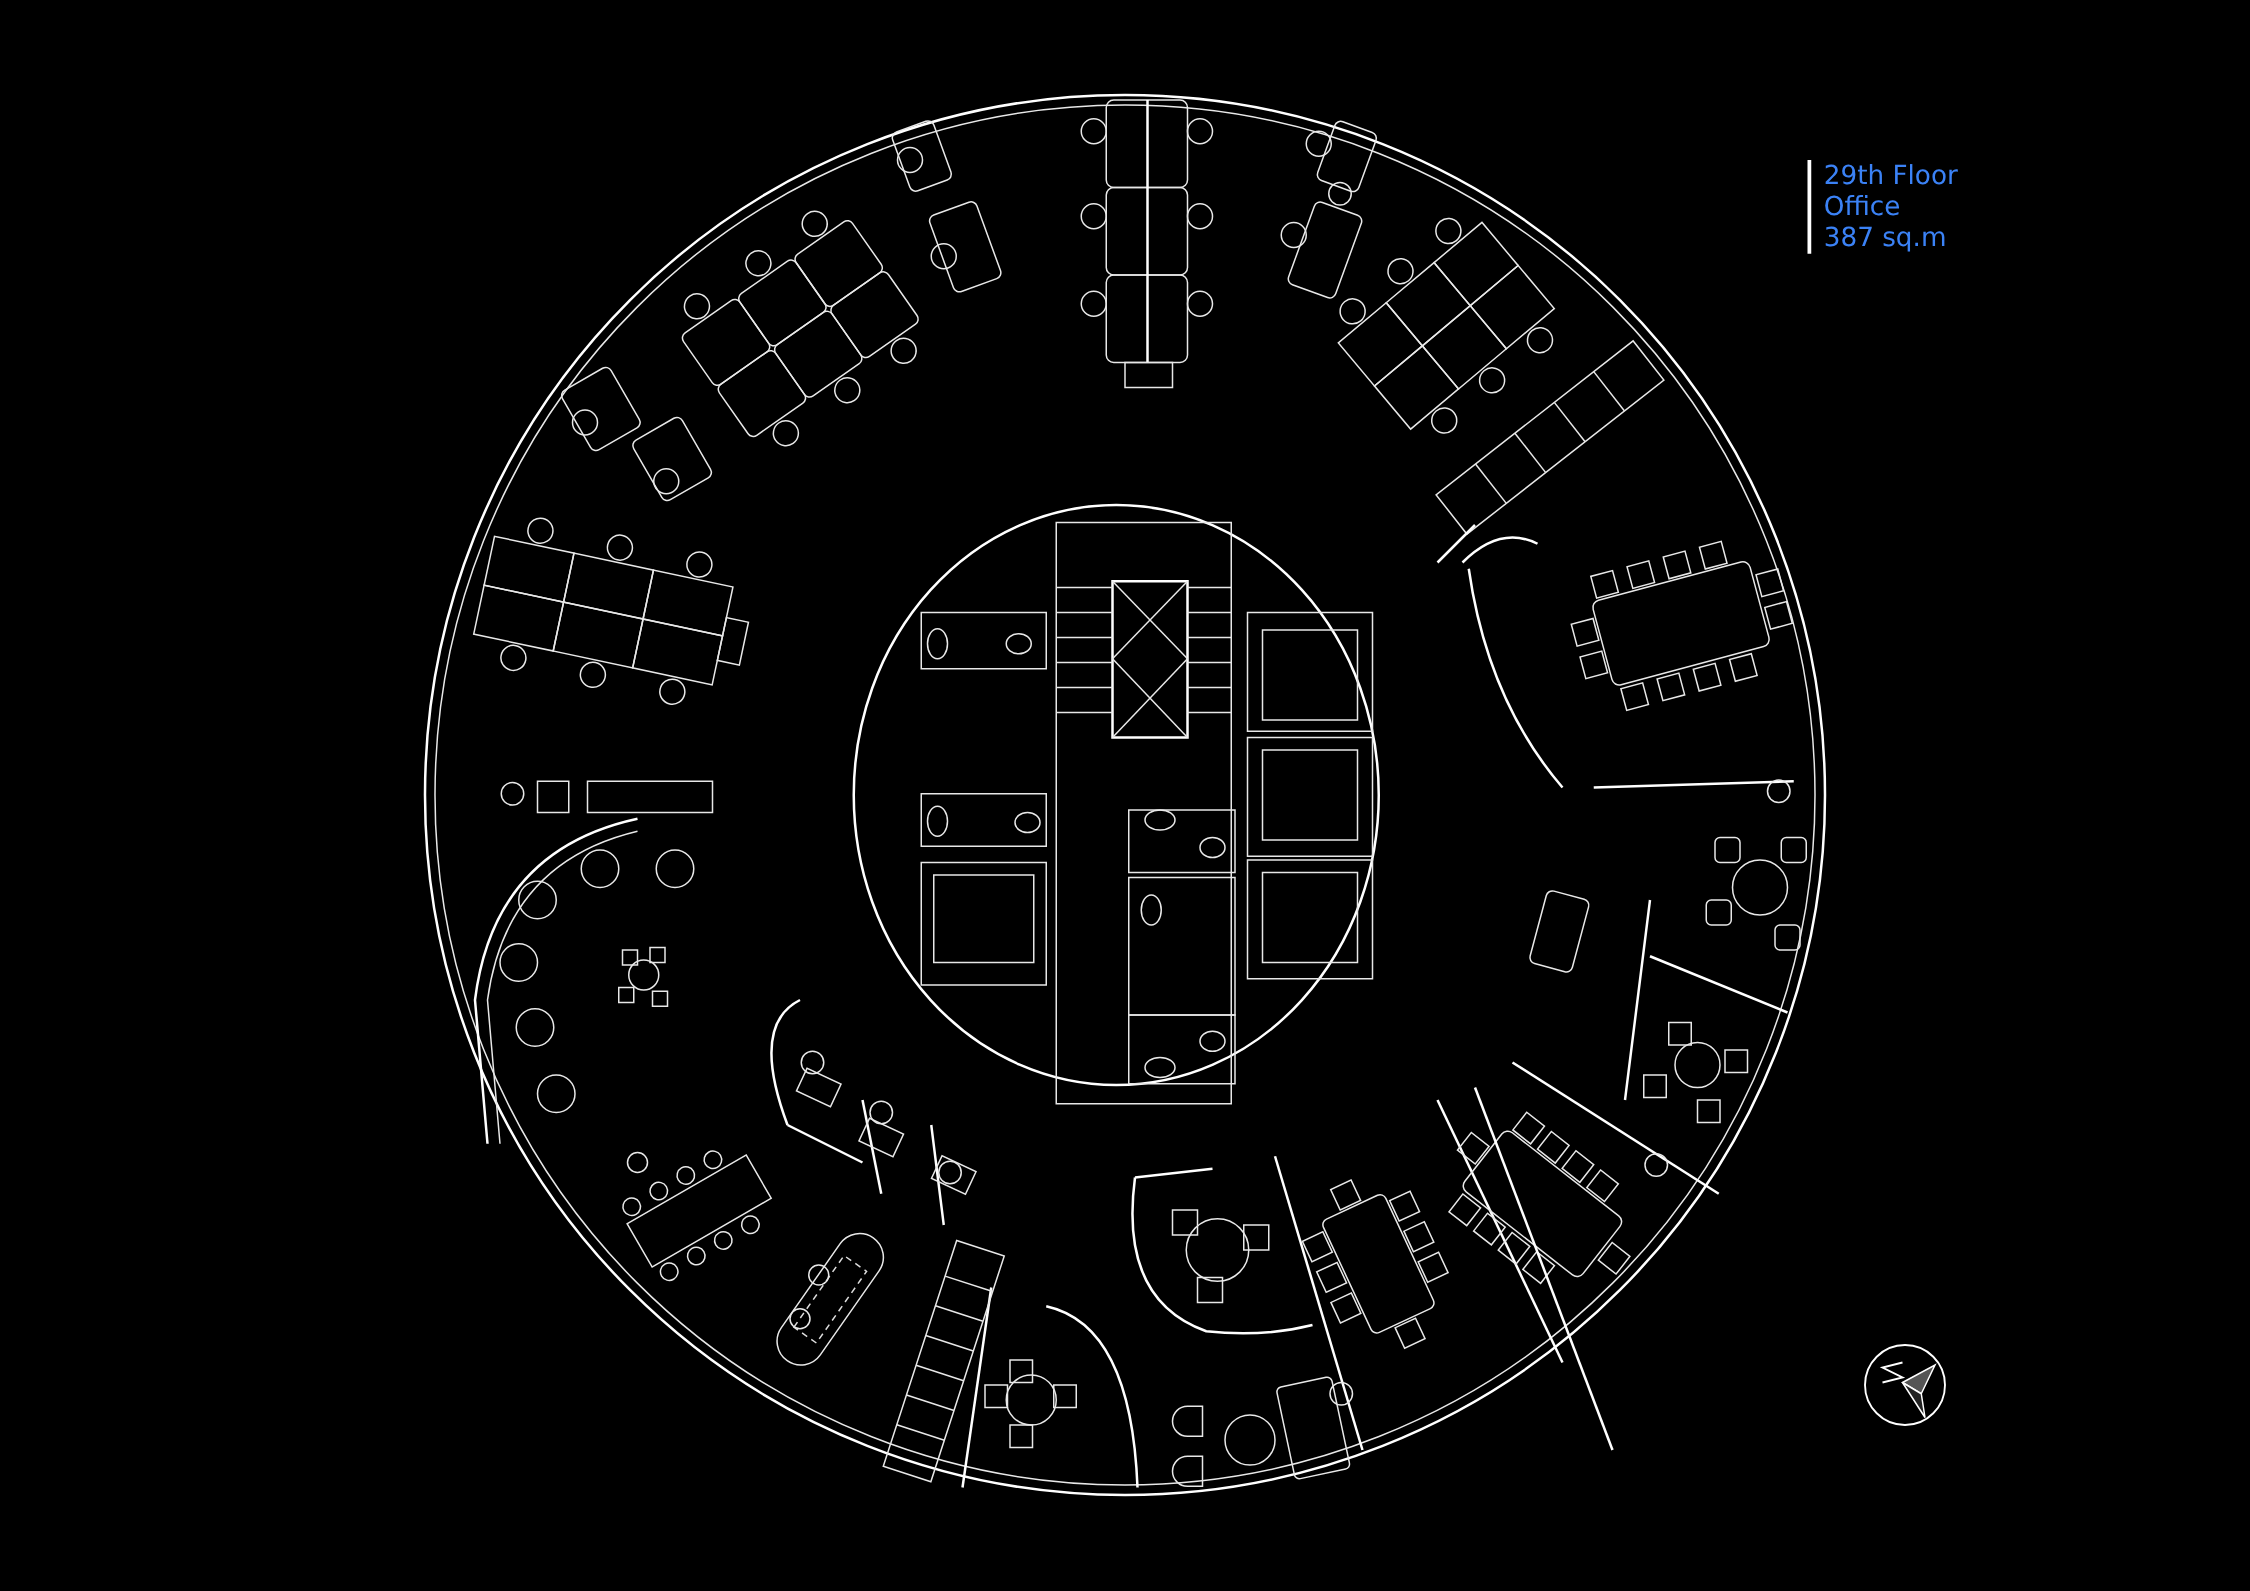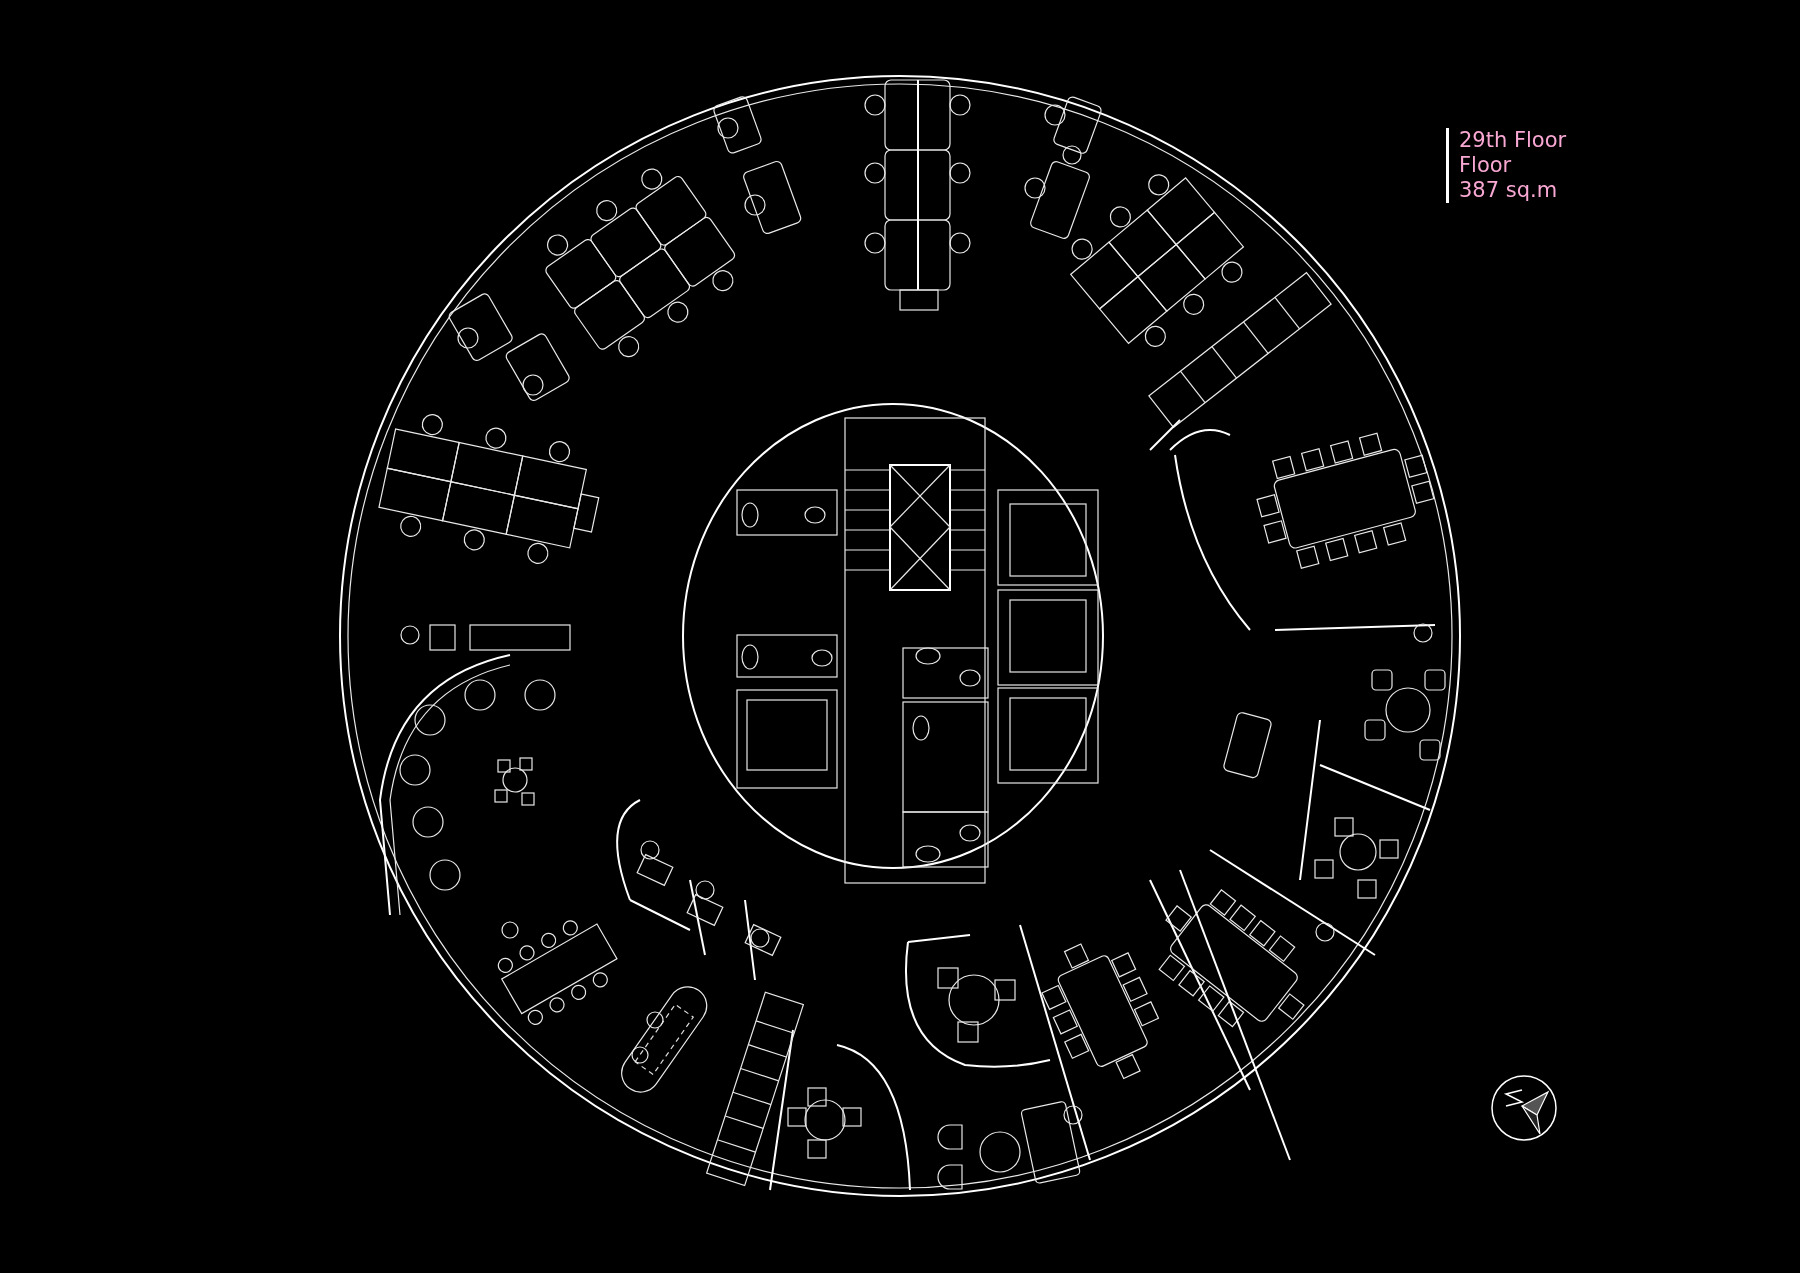--- a/index.html
+++ b/index.html
@@ -1,18 +1,18 @@
 <!DOCTYPE html>
 <html><head>
 <meta charset="utf-8">
 <style>
   html,body{margin:0;padding:0;background:#000;}
   body{width:1800px;height:1273px;position:relative;overflow:hidden;font-family:"DejaVu Sans",sans-serif;}
   #plan{position:absolute;left:0;top:0;}
-  .label-block{position:absolute;left:1446px;top:128px;border-left:3px solid #fff;padding-left:10px;color:#f9a8d4;font-size:21px;line-height:25px;}
+  .label-block{position:absolute;left:1446px;top:128px;border-left:3px solid #fff;padding-left:10px;color:#3b82f6;font-size:21px;line-height:25px;}
   .label-block div{white-space:nowrap;}
   svg .w{stroke:#fff;fill:none;stroke-width:2;}
   svg .t{stroke:#e8e8e8;fill:none;stroke-width:1.2;}
   svg .d{stroke:#ddd;fill:none;stroke-width:1.2;stroke-dasharray:5 4;}
   .compass{position:absolute;left:1484px;top:1068px;}
 </style>
 </head>
 <body>
 
 <svg id="plan" width="1800" height="1273" viewBox="0 0 1800 1273">
@@ -313,21 +313,21 @@
   </g>
 
   <g>
     <line class="w" x1="1180" y1="870" x2="1290" y2="1160"></line>
     <line class="w" x1="1150" y1="450" x2="1180" y2="420"></line>
   </g>
 </svg>
 
 <div class="label-block">
   <div>29th Floor</div>
-  <div>Floor</div>
+  <div>Office</div>
   <div>387 sq.m</div>
 </div>
 
 <svg class="compass" width="80" height="80" viewBox="0 0 80 80">
   <circle cx="40" cy="40" r="32" fill="none" stroke="#fff" stroke-width="1.5"></circle>
   <path d="M22 38 L38 34 L22 26 L38 22" fill="none" stroke="#fff" stroke-width="1.5"></path>
   <polygon points="38,38 64,24 53,47" fill="#555" stroke="#fff" stroke-width="1.2"></polygon>
   <polygon points="38,38 53,47 56,66" fill="#222" stroke="#fff" stroke-width="1.2"></polygon>
 </svg>
 

